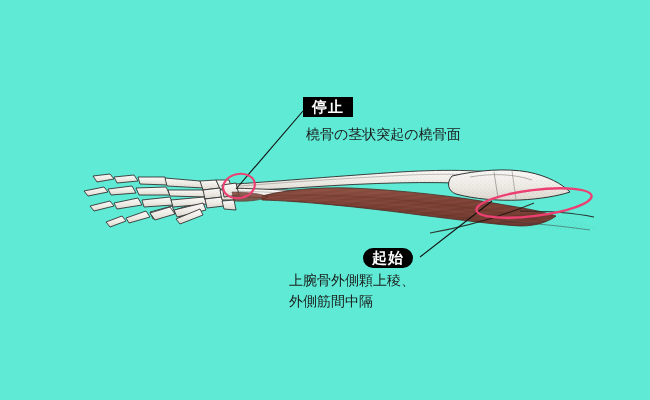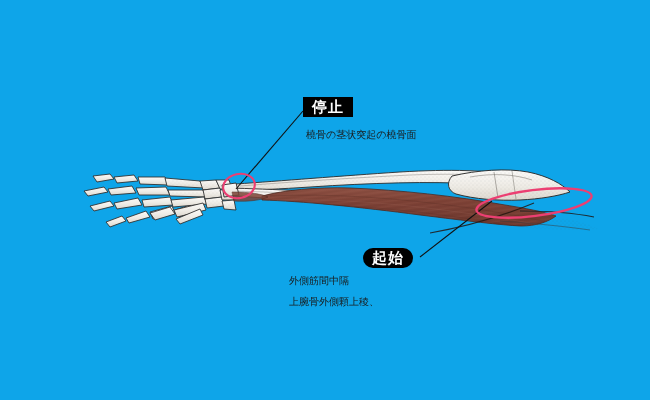--- a/index.html
+++ b/index.html
@@ -7,21 +7,21 @@
     padding: 0;
     background: #ffffff;
   }
   body {
     font-family: "DejaVu Sans", "Liberation Sans", sans-serif;
   }
   #stage {
     position: relative;
     width: 650px;
     height: 400px;
-    background: #0ea5e9;
+    background: #5eead4;
     overflow: hidden;
   }
   #figure-svg {
     position: absolute;
     left: 0;
     top: 0;
     width: 650px;
     height: 400px;
     display: block;
   }
@@ -53,21 +53,21 @@
     top: 97px;
   }
   #badge-origin {
     left: 363px;
     top: 248px;
     border-radius: 10px;
   }
   .desc {
     position: absolute;
     color: #1a1a1a;
-    font-size: 10px;
+    font-size: 14px;
     line-height: 21px;
     white-space: nowrap;
     font-family: "DejaVu Sans", "Liberation Sans", sans-serif;
   }
   #desc-insertion {
     left: 306px;
     top: 124px;
   }
   #desc-origin {
     left: 289px;
@@ -236,18 +236,18 @@
 
   <div class="anno-layer">
 
     <div class="badge" id="badge-insertion">停止</div>
 
     <div class="desc" id="desc-insertion">橈骨の茎状突起の橈骨面</div>
 
     <div class="badge" id="badge-origin">起始</div>
 
     <div class="desc" id="desc-origin">
+      <span class="desc-line">上腕骨外側顆上稜、</span>
       <span class="desc-line">外側筋間中隔</span>
-      <span class="desc-line">上腕骨外側顆上稜、</span>
     </div>
 
   </div>
 </div>
 
 </body></html>

